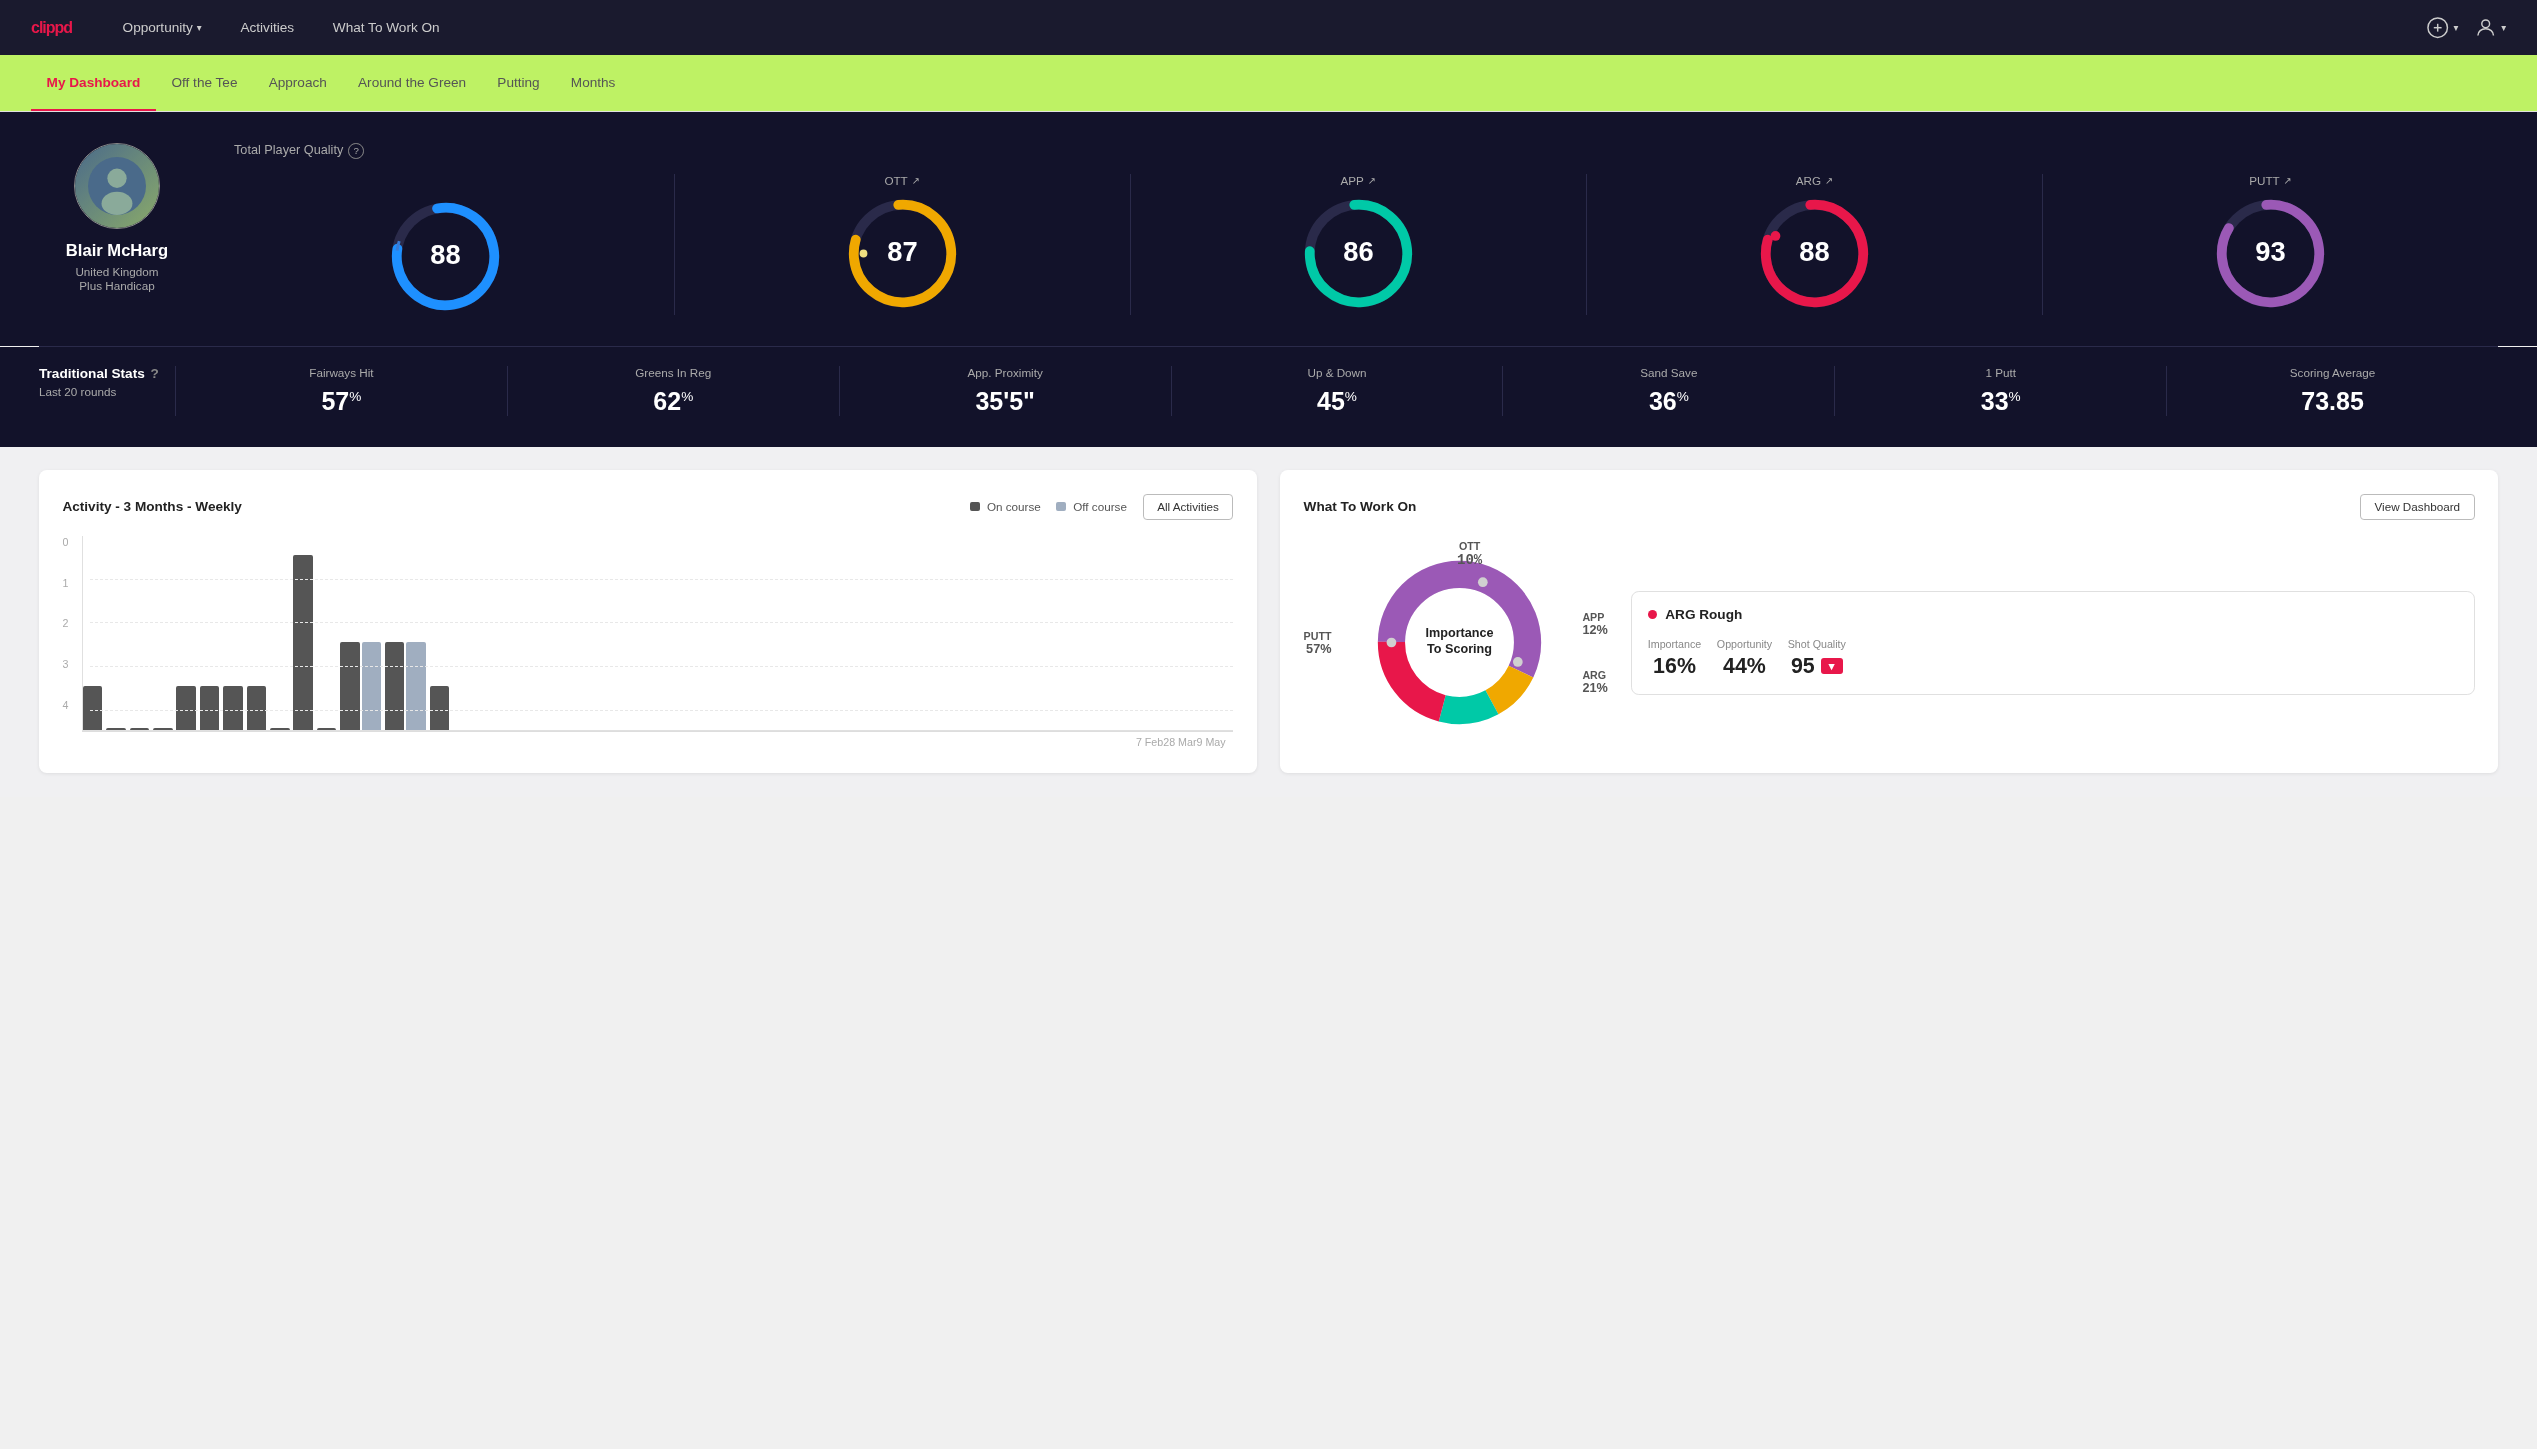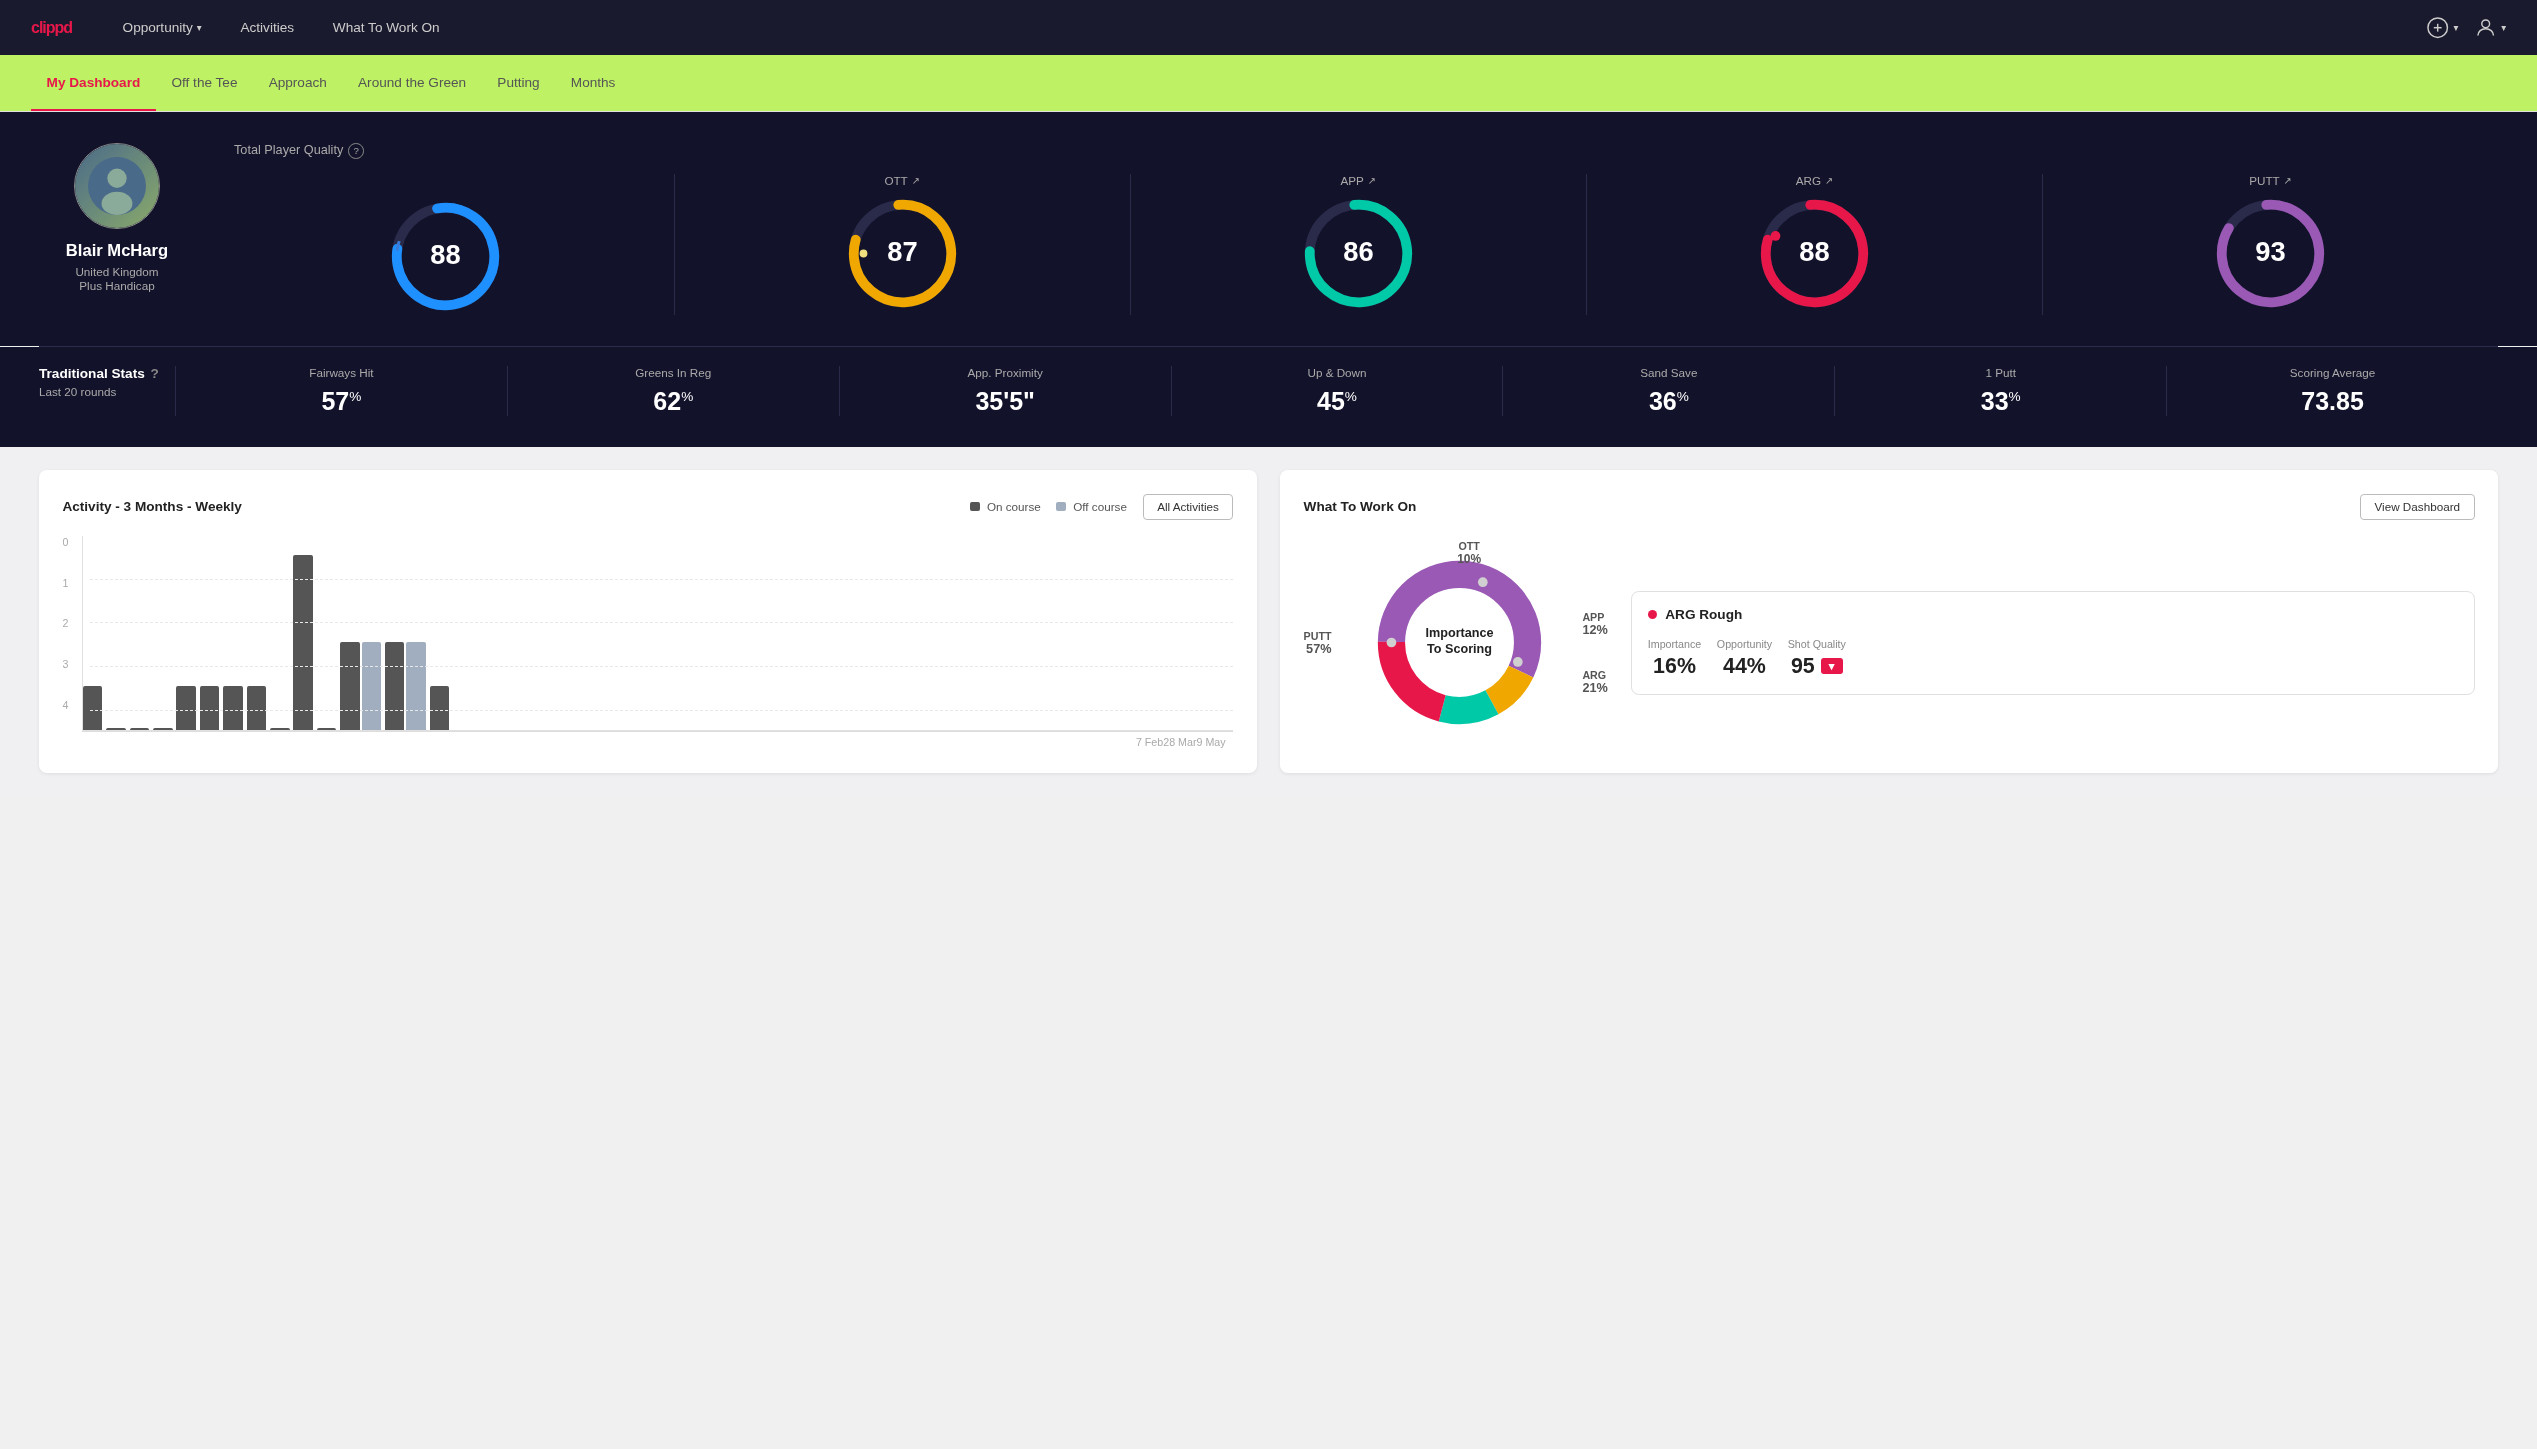--- a/index.html
+++ b/index.html
@@ -674,21 +674,21 @@
 
       <div style="position:relative;display:flex;align-items:center;justify-content:center;width:312px;height:214px;flex-shrink:0;">
 
         <div style="position:absolute;left:0;top:50%;transform:translateY(-50%);text-align:right;font-size:10.7px;color:#555;">
           <div style="font-weight:600;">PUTT</div>
           <div style="font-weight:700;font-size:12.7px;">57%</div>
         </div>
 
         <div style="position:absolute;top:3.9px;left:50%;transform:translateX(-10%);text-align:center;font-size:10.7px;color:#555;">
           <div style="font-weight:600;">OTT</div>
-          <div style="font-weight:700;font-size:12px;">10%</div>
+          <div style="font-weight:700;font-size:14px;font-family:Liberation Mono, monospace;">10%</div>
         </div>
 
         <div style="position:absolute;right:7.8px;top:35%;font-size:10.7px;color:#555;text-align:left;">
           <div style="font-weight:600;">APP</div>
           <div style="font-weight:700;font-size:12.7px;">12%</div>
         </div>
 
         <div style="position:absolute;right:7.8px;top:62%;font-size:10.7px;color:#555;text-align:left;">
           <div style="font-weight:600;">ARG</div>
           <div style="font-weight:700;font-size:12.7px;">21%</div>

